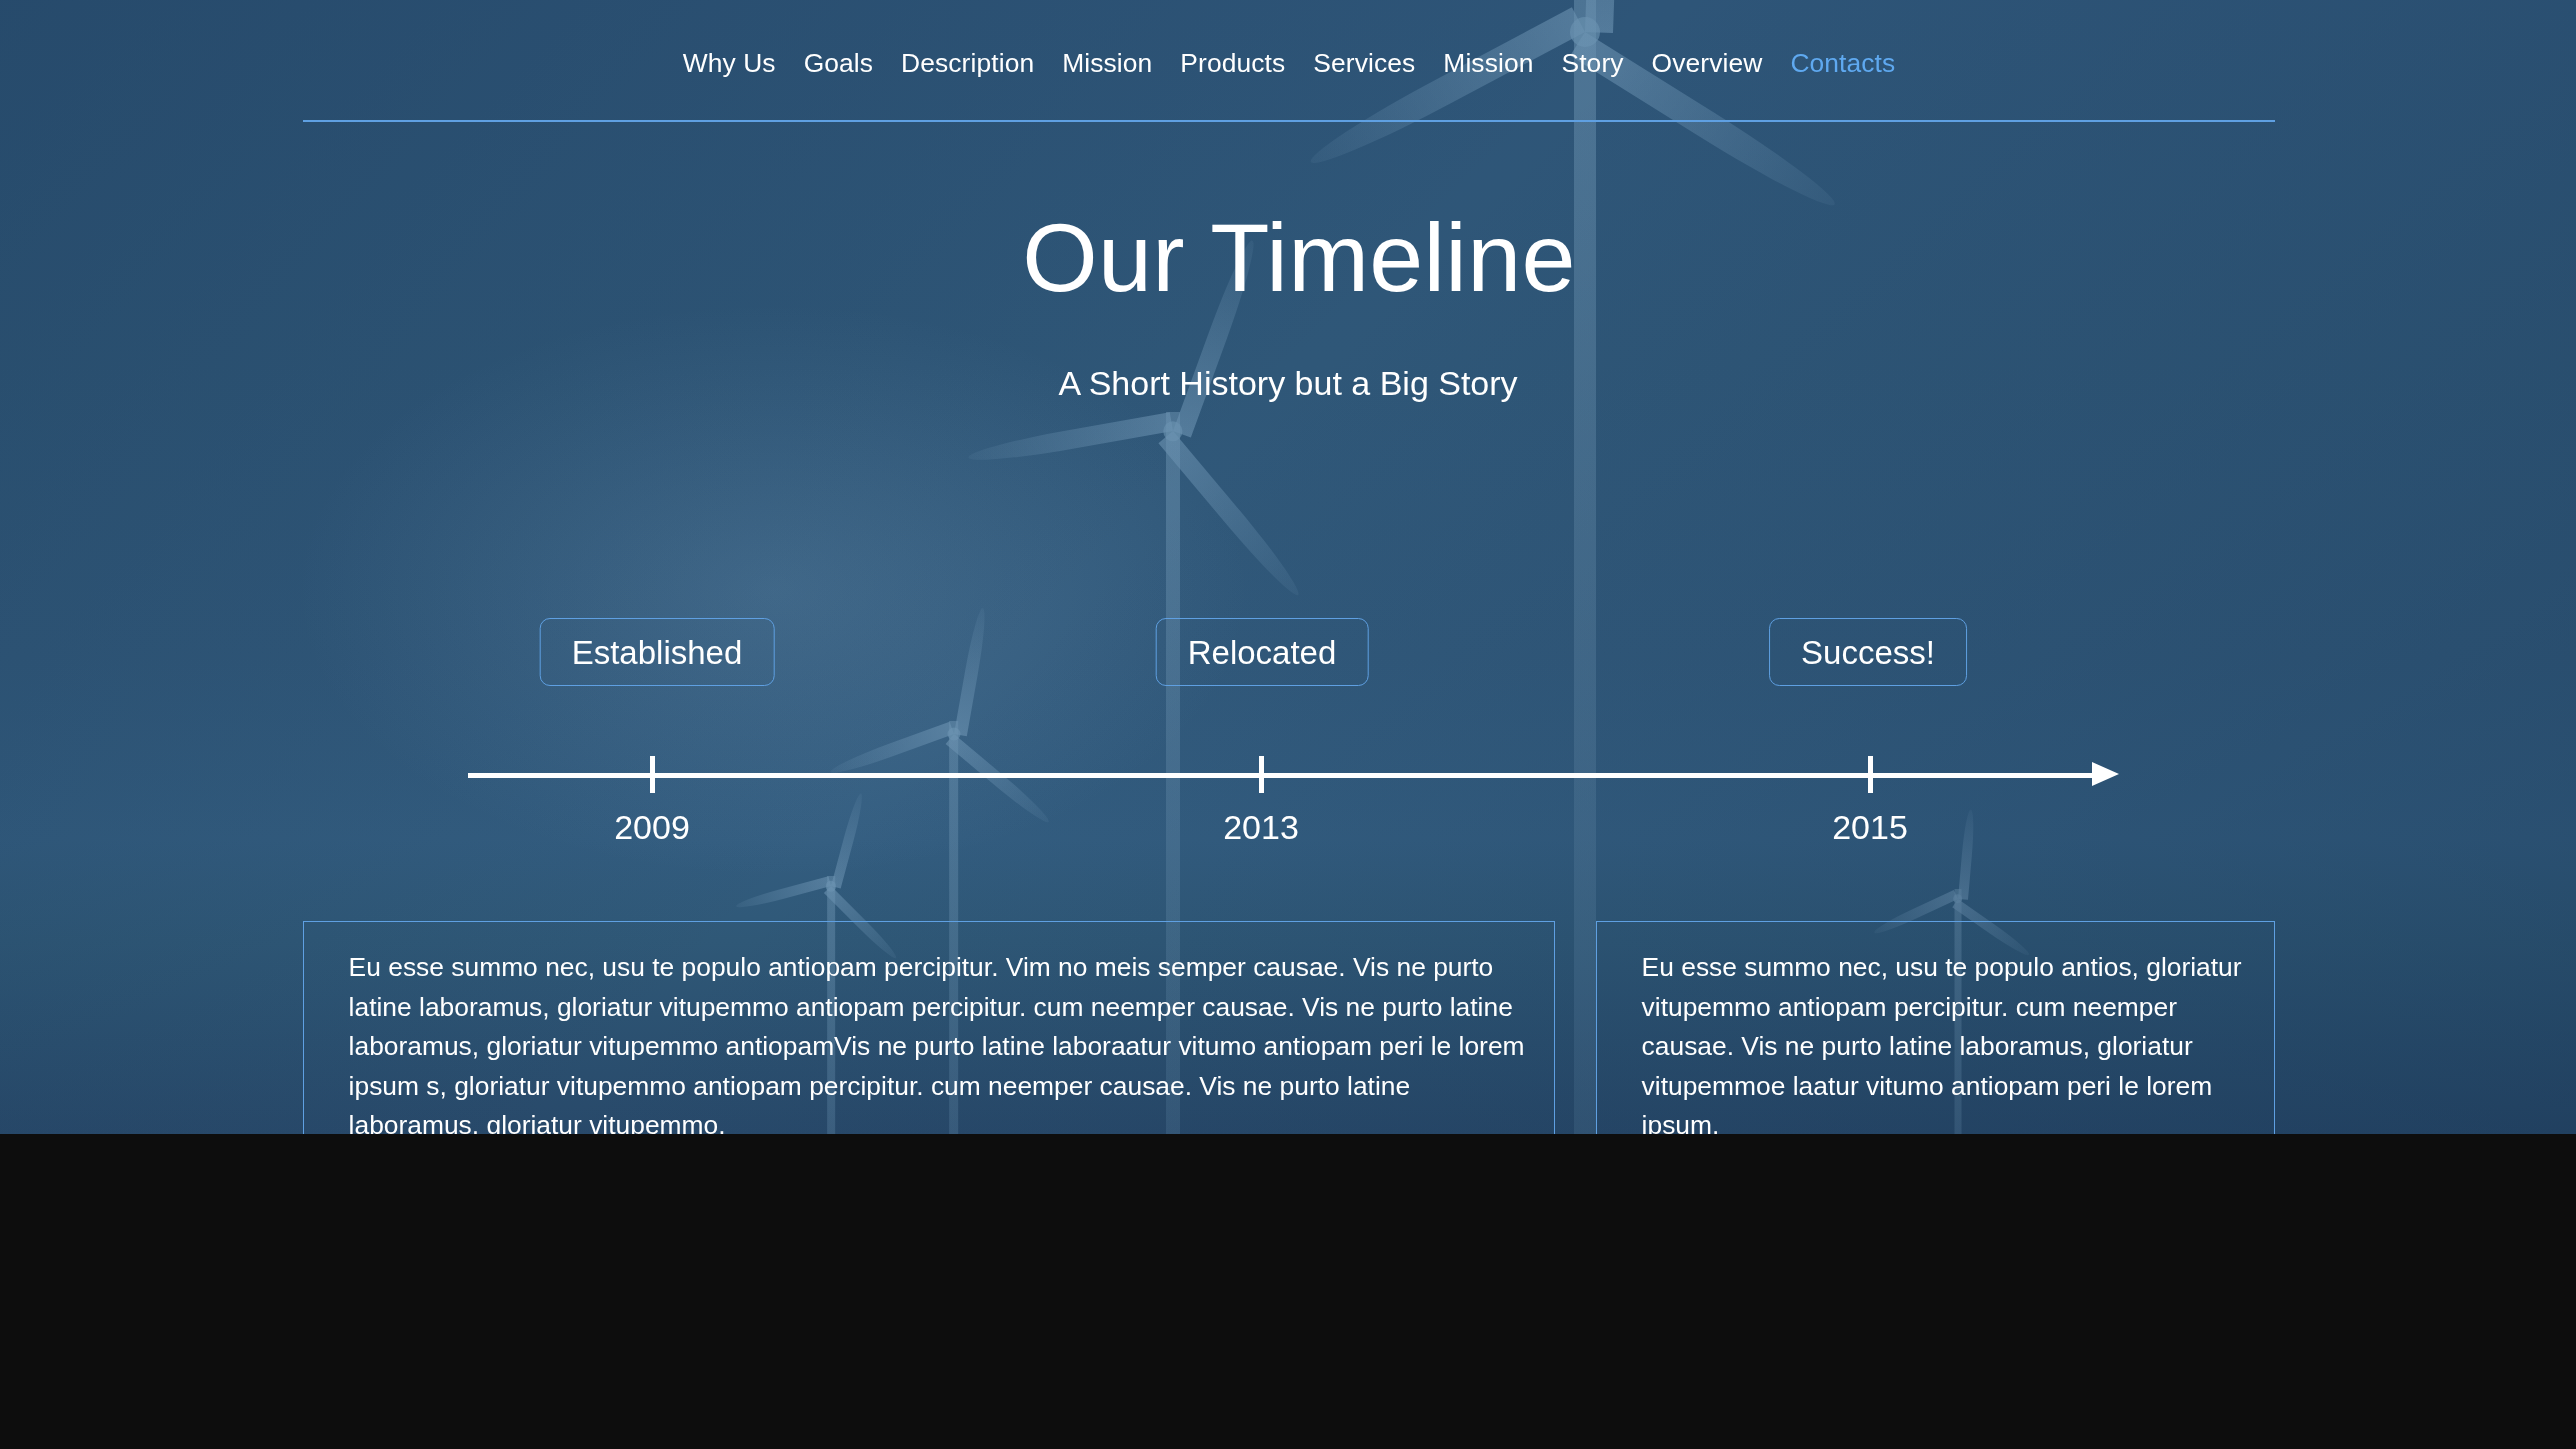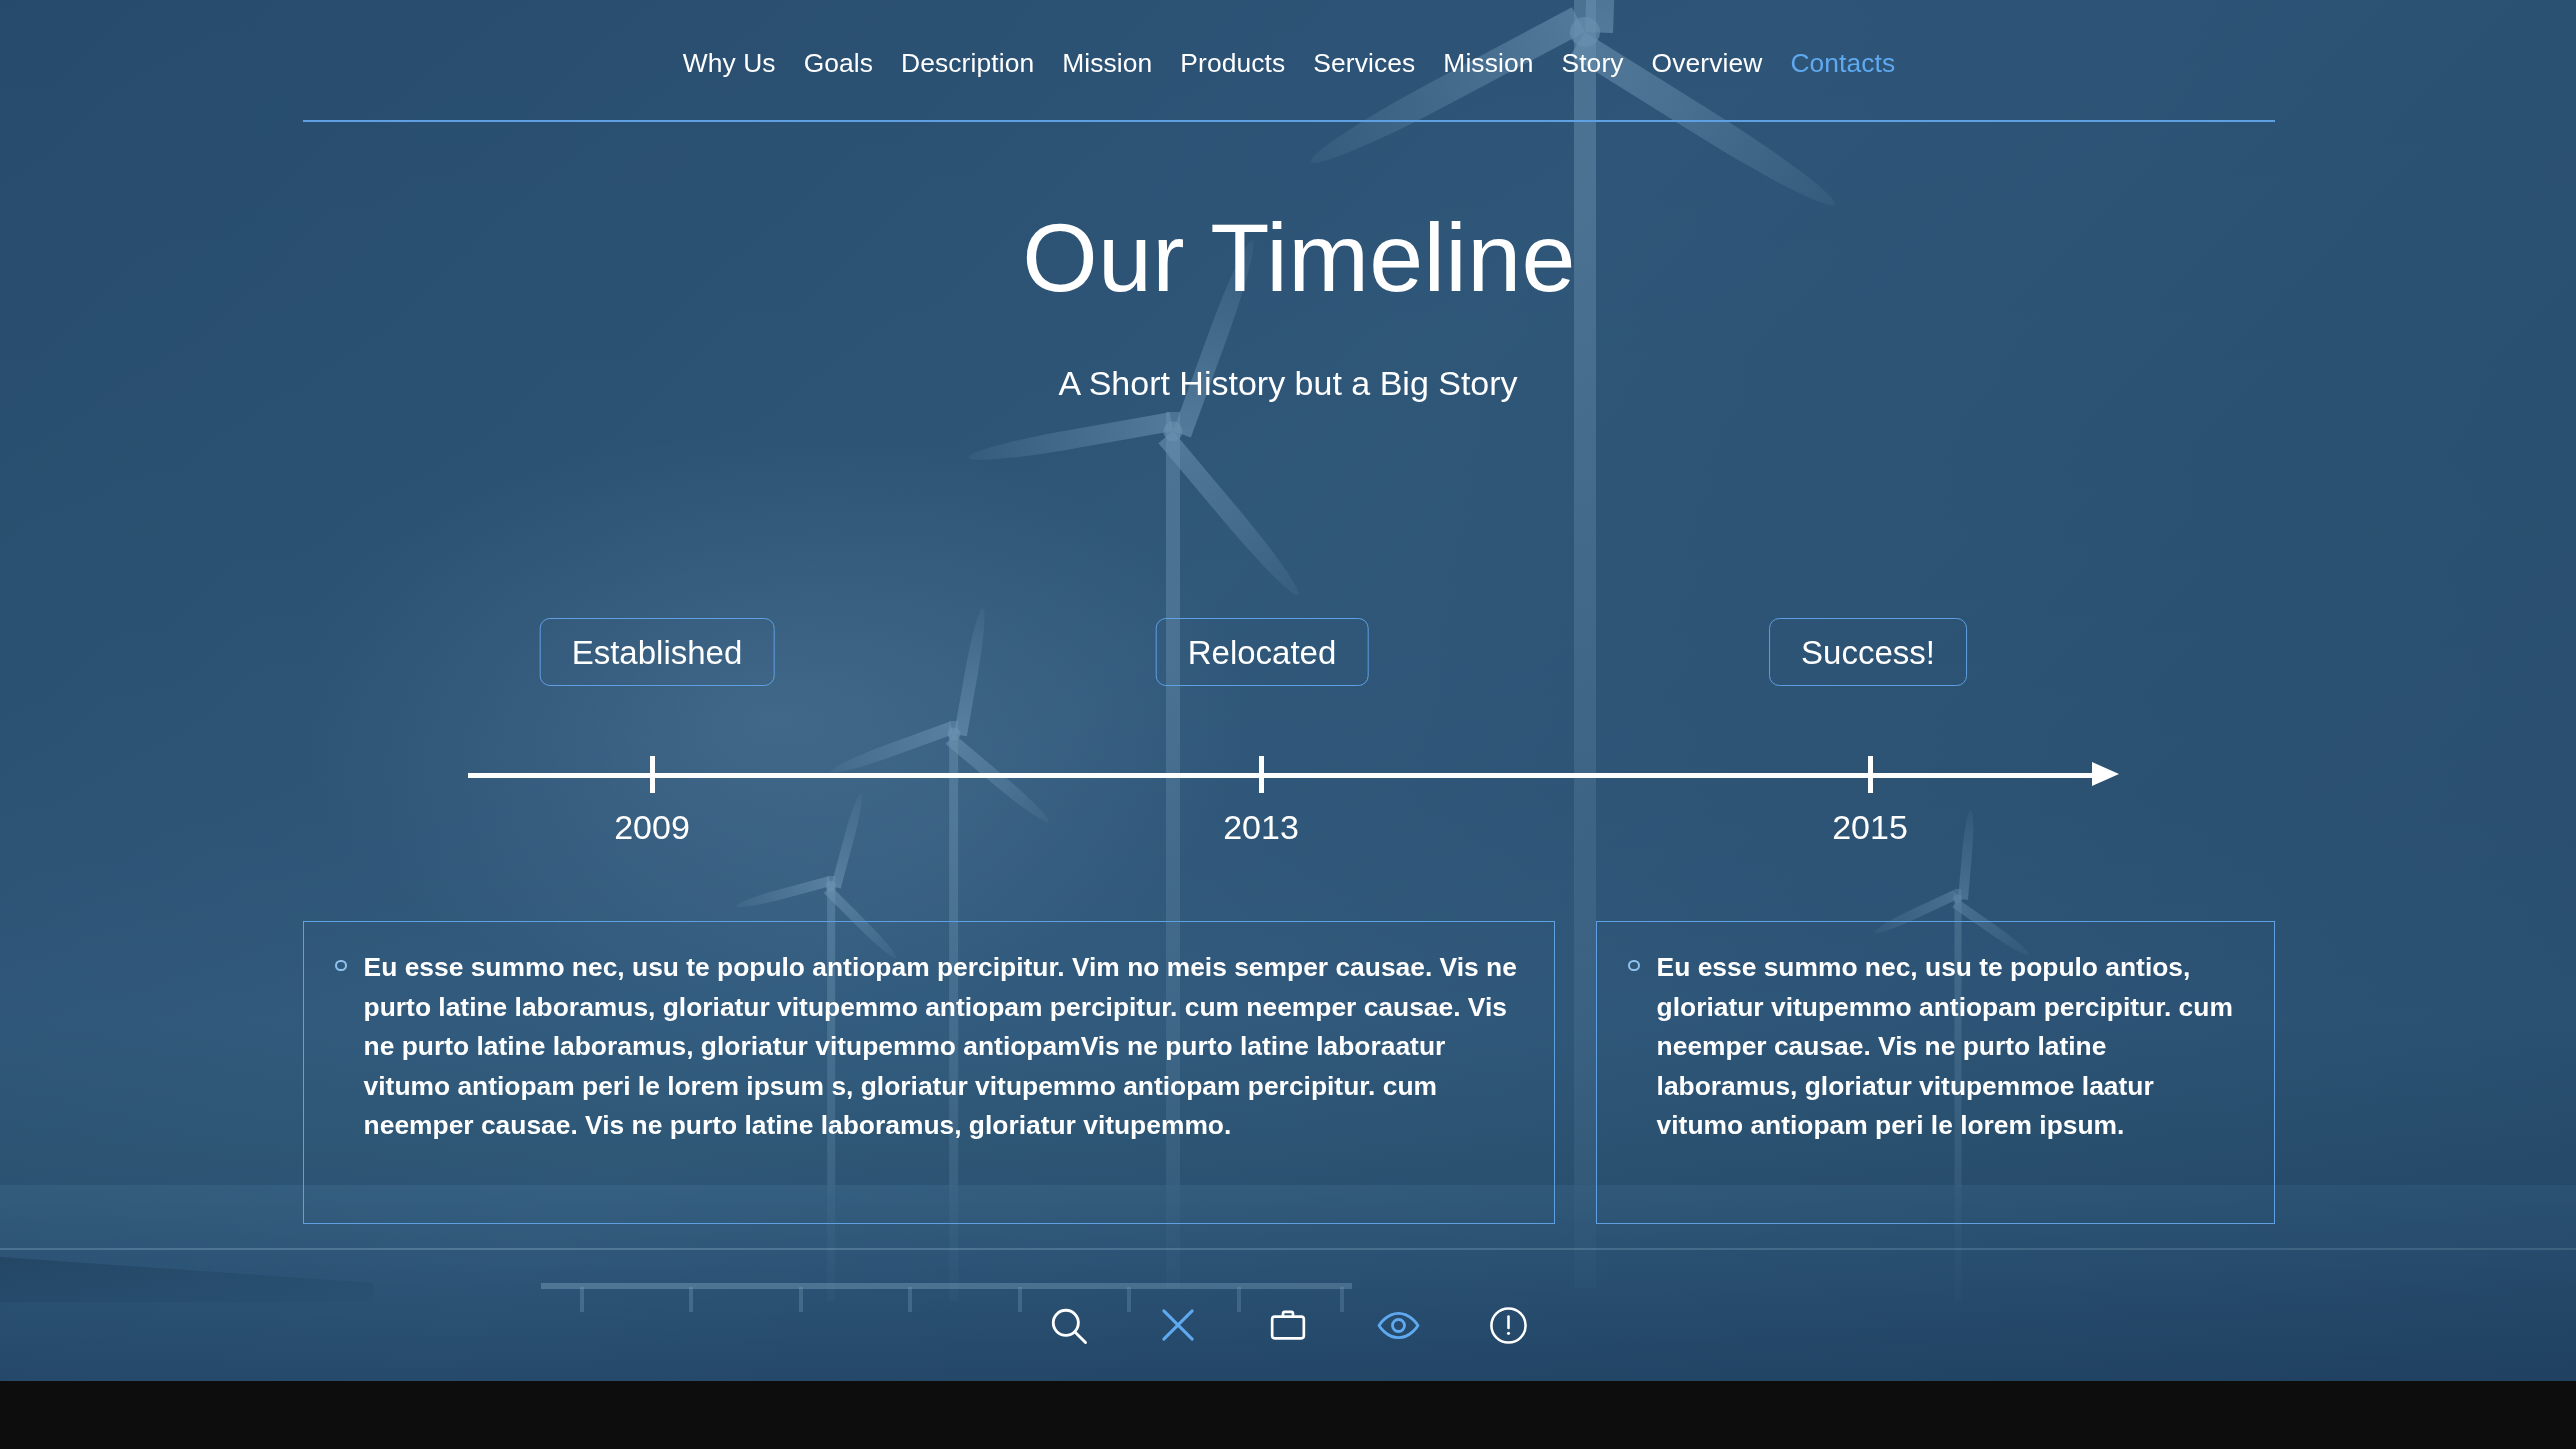--- a/index.html
+++ b/index.html
@@ -13,21 +13,21 @@
     overflow: hidden;
     font-family: "Liberation Sans", sans-serif;
   }
 
   
   #slide {
     position: absolute;
     left: 0;
     top: 0;
     width: 2576px;
-    height: 1381px;
+    height: 1134px;
     background: #0c4a6e;
     overflow: hidden;
   }
 
   
   .bg-sky {
     position: absolute;
     left: 0; top: 0;
     width: 100%; height: 100%;
     background:
@@ -256,23 +256,22 @@
     height: 303px;
   }
   .textbox-right {
     left: 1596px;
     top: 921px;
     width: 679px;
     height: 303px;
   }
   .tb-row {
     display: flex;
-    align-items: flex-start;
-    gap: 17px;
-    font-weight: bold;
+    align-items: flex-end;
+    gap: 2px;
   }
   .tb-bullet {
     flex: 0 0 auto;
     margin-top: 11.6px;
     width: 11.6px;
     height: 11.6px;
     border-radius: 50%;
     border: 2.6px solid #8fc2ee;
     box-sizing: border-box;
     background: transparent;

